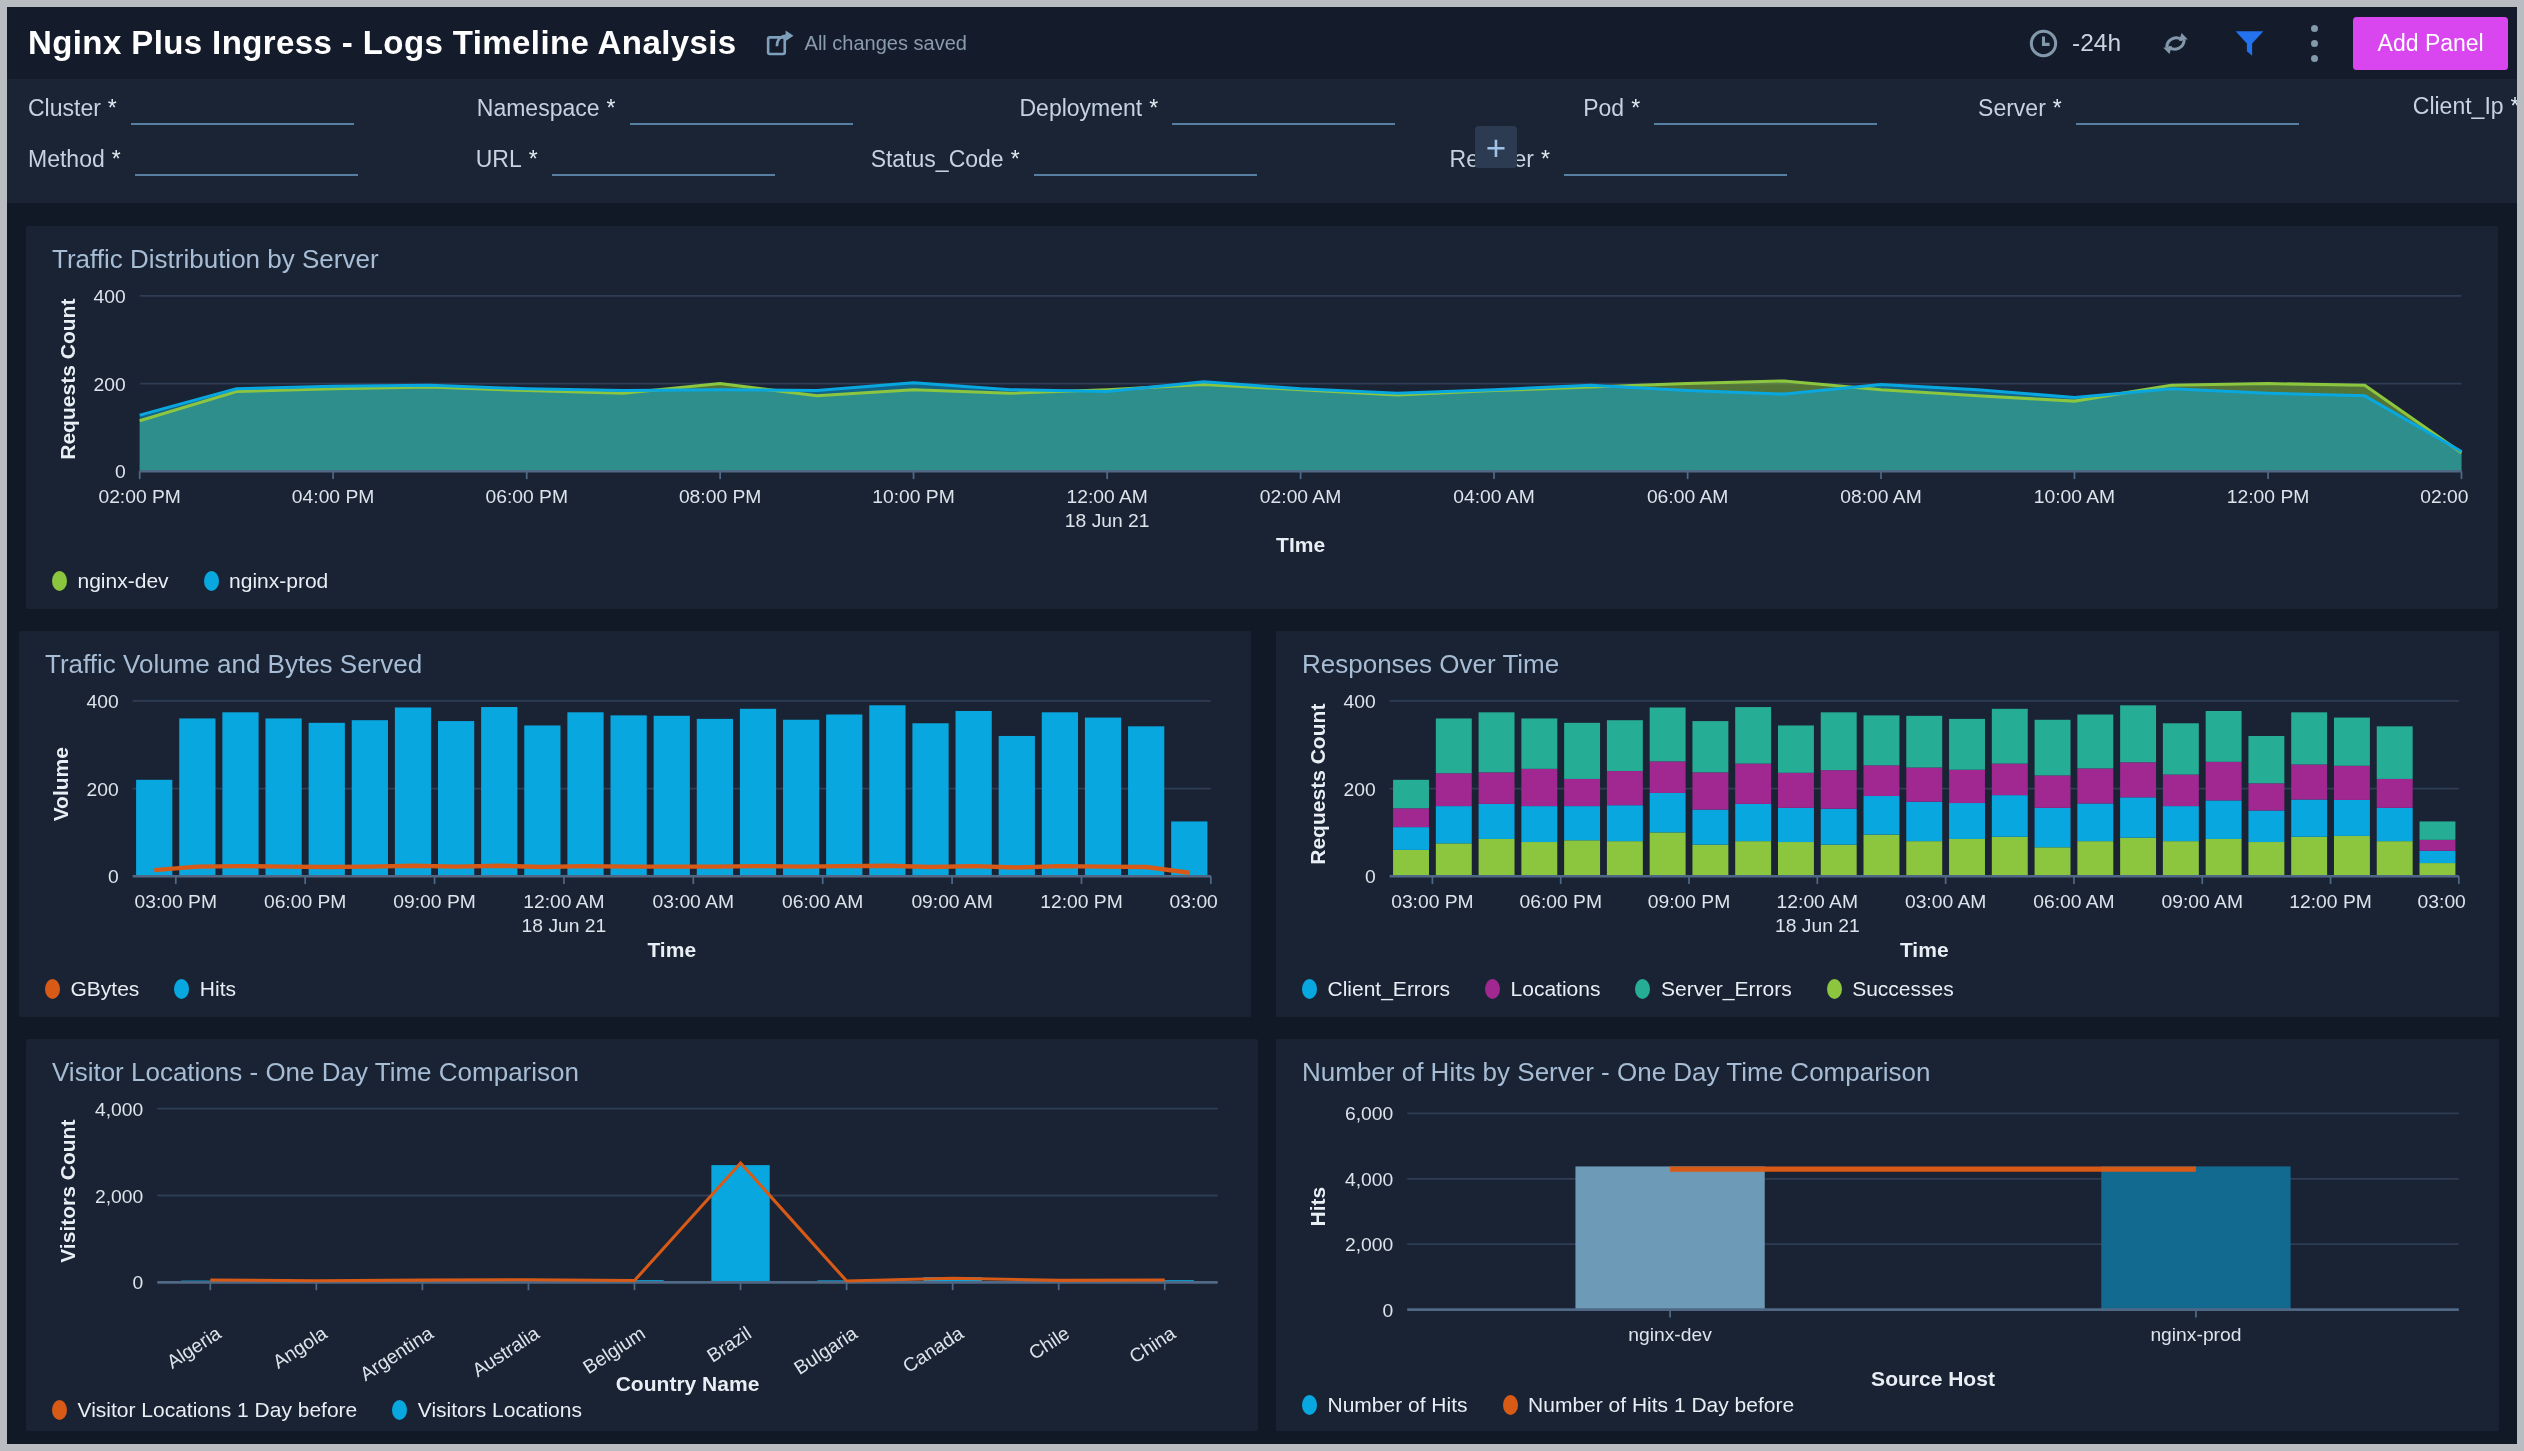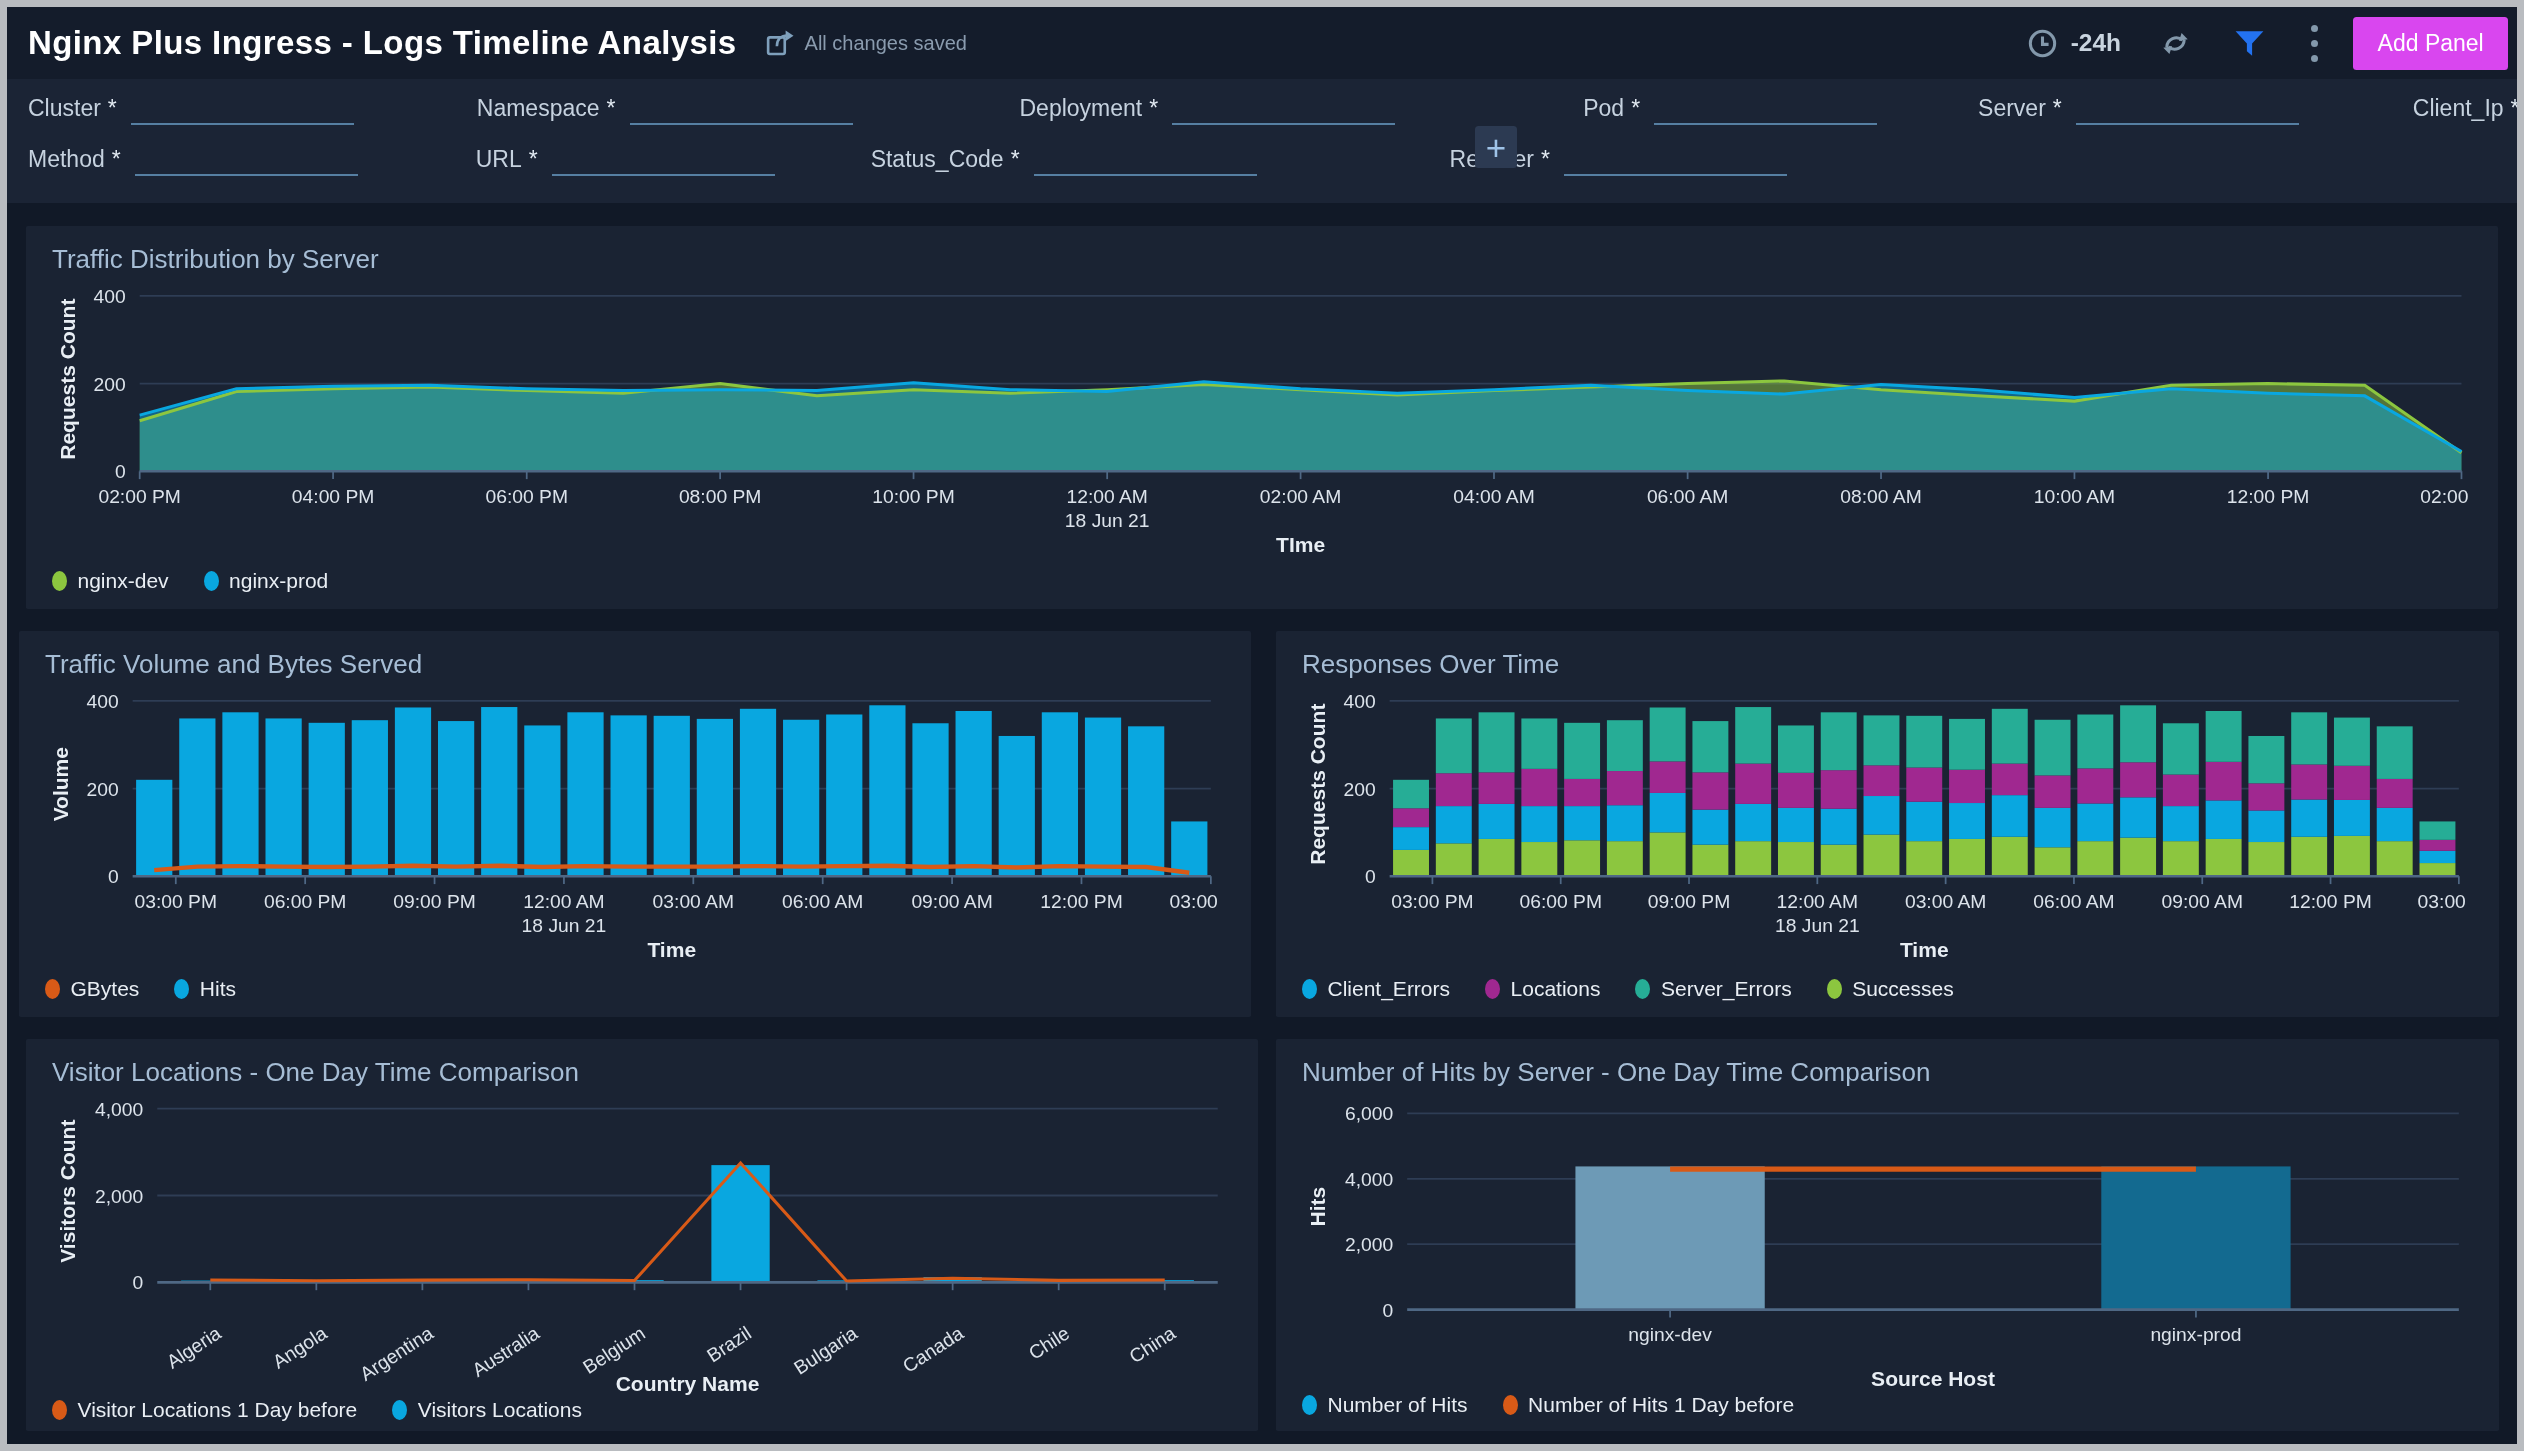--- a/index.html
+++ b/index.html
@@ -7,32 +7,32 @@
   #frame{position:absolute;inset:7px;background:#111927;overflow:hidden;}
 
   
   #header{position:absolute;left:0;top:0;width:100%;height:72px;display:flex;align-items:center;
     background:#141C2B;padding:0 8.8px 0 21px;box-sizing:border-box;}
   #page-title{font-size:33px;font-weight:700;color:#FFFFFF;letter-spacing:0.4px;white-space:nowrap;}
   .hdr-icon{display:inline-flex;align-items:center;justify-content:center;width:39px;height:39px;}
   #share-wrap{margin-left:23px;}
   #save-status{margin-left:6px;font-size:20px;color:#8A9BAE;}
   #hdr-spacer{flex:1;}
-  #time-range-ctl{display:flex;align-items:center;gap:8.8px;margin-right:35px;cursor:pointer;font-weight:bold;}
+  #time-range-ctl{display:flex;align-items:center;gap:8.8px;margin-right:35px;cursor:pointer;}
   #time-range-label{font-size:24.5px;color:#C9D4DF;}
   #refresh-wrap{margin-right:35px;}
   #filter-wrap{margin-right:32px;}
   #kebab-wrap{margin-right:26px;display:flex;flex-direction:column;gap:8px;align-items:center;width:26px;}
   .kebab-dot{width:7px;height:7px;border-radius:50%;background:#8398AB;}
   #add-panel-btn{background:#d946ef;color:#FFFFFF;font-size:23px;border:none;border-radius:3.5px;
     padding:13px 24.5px;cursor:pointer;font-family:inherit;}
 
   
   #filterbar{position:absolute;left:0;top:72px;width:100%;height:124px;background:#1B2435;box-sizing:border-box;}
-  .filter-row{position:absolute;left:21px;right:6px;display:flex;align-items:flex-end;}
+  .filter-row{position:absolute;left:21px;right:6px;display:flex;align-items:center;}
   #filter-row-1{top:12.3px;}
   #filter-row-2{top:63px;}
   .filter-field{display:flex;align-items:flex-end;margin-right:0;}
   .filter-label{font-size:23px;color:#C6D2DF;padding-bottom:3.5px;white-space:nowrap;}
   .filter-req{color:#E2EAF2;margin-left:7px;}
   .filter-input{width:219px;margin-left:14px;background:transparent;border:none;outline:none;
     border-bottom:2.6px solid #567FA2;height:30px;color:#E8EEF4;font-size:21px;font-family:inherit;}
   #add-filter-btn{position:absolute;left:1468px;top:47px;width:42px;height:42px;background:#2C3A52;
     border:none;border-radius:3.5px;color:#9FC3E8;font-size:35px;line-height:39px;cursor:pointer;font-family:inherit;}
 

